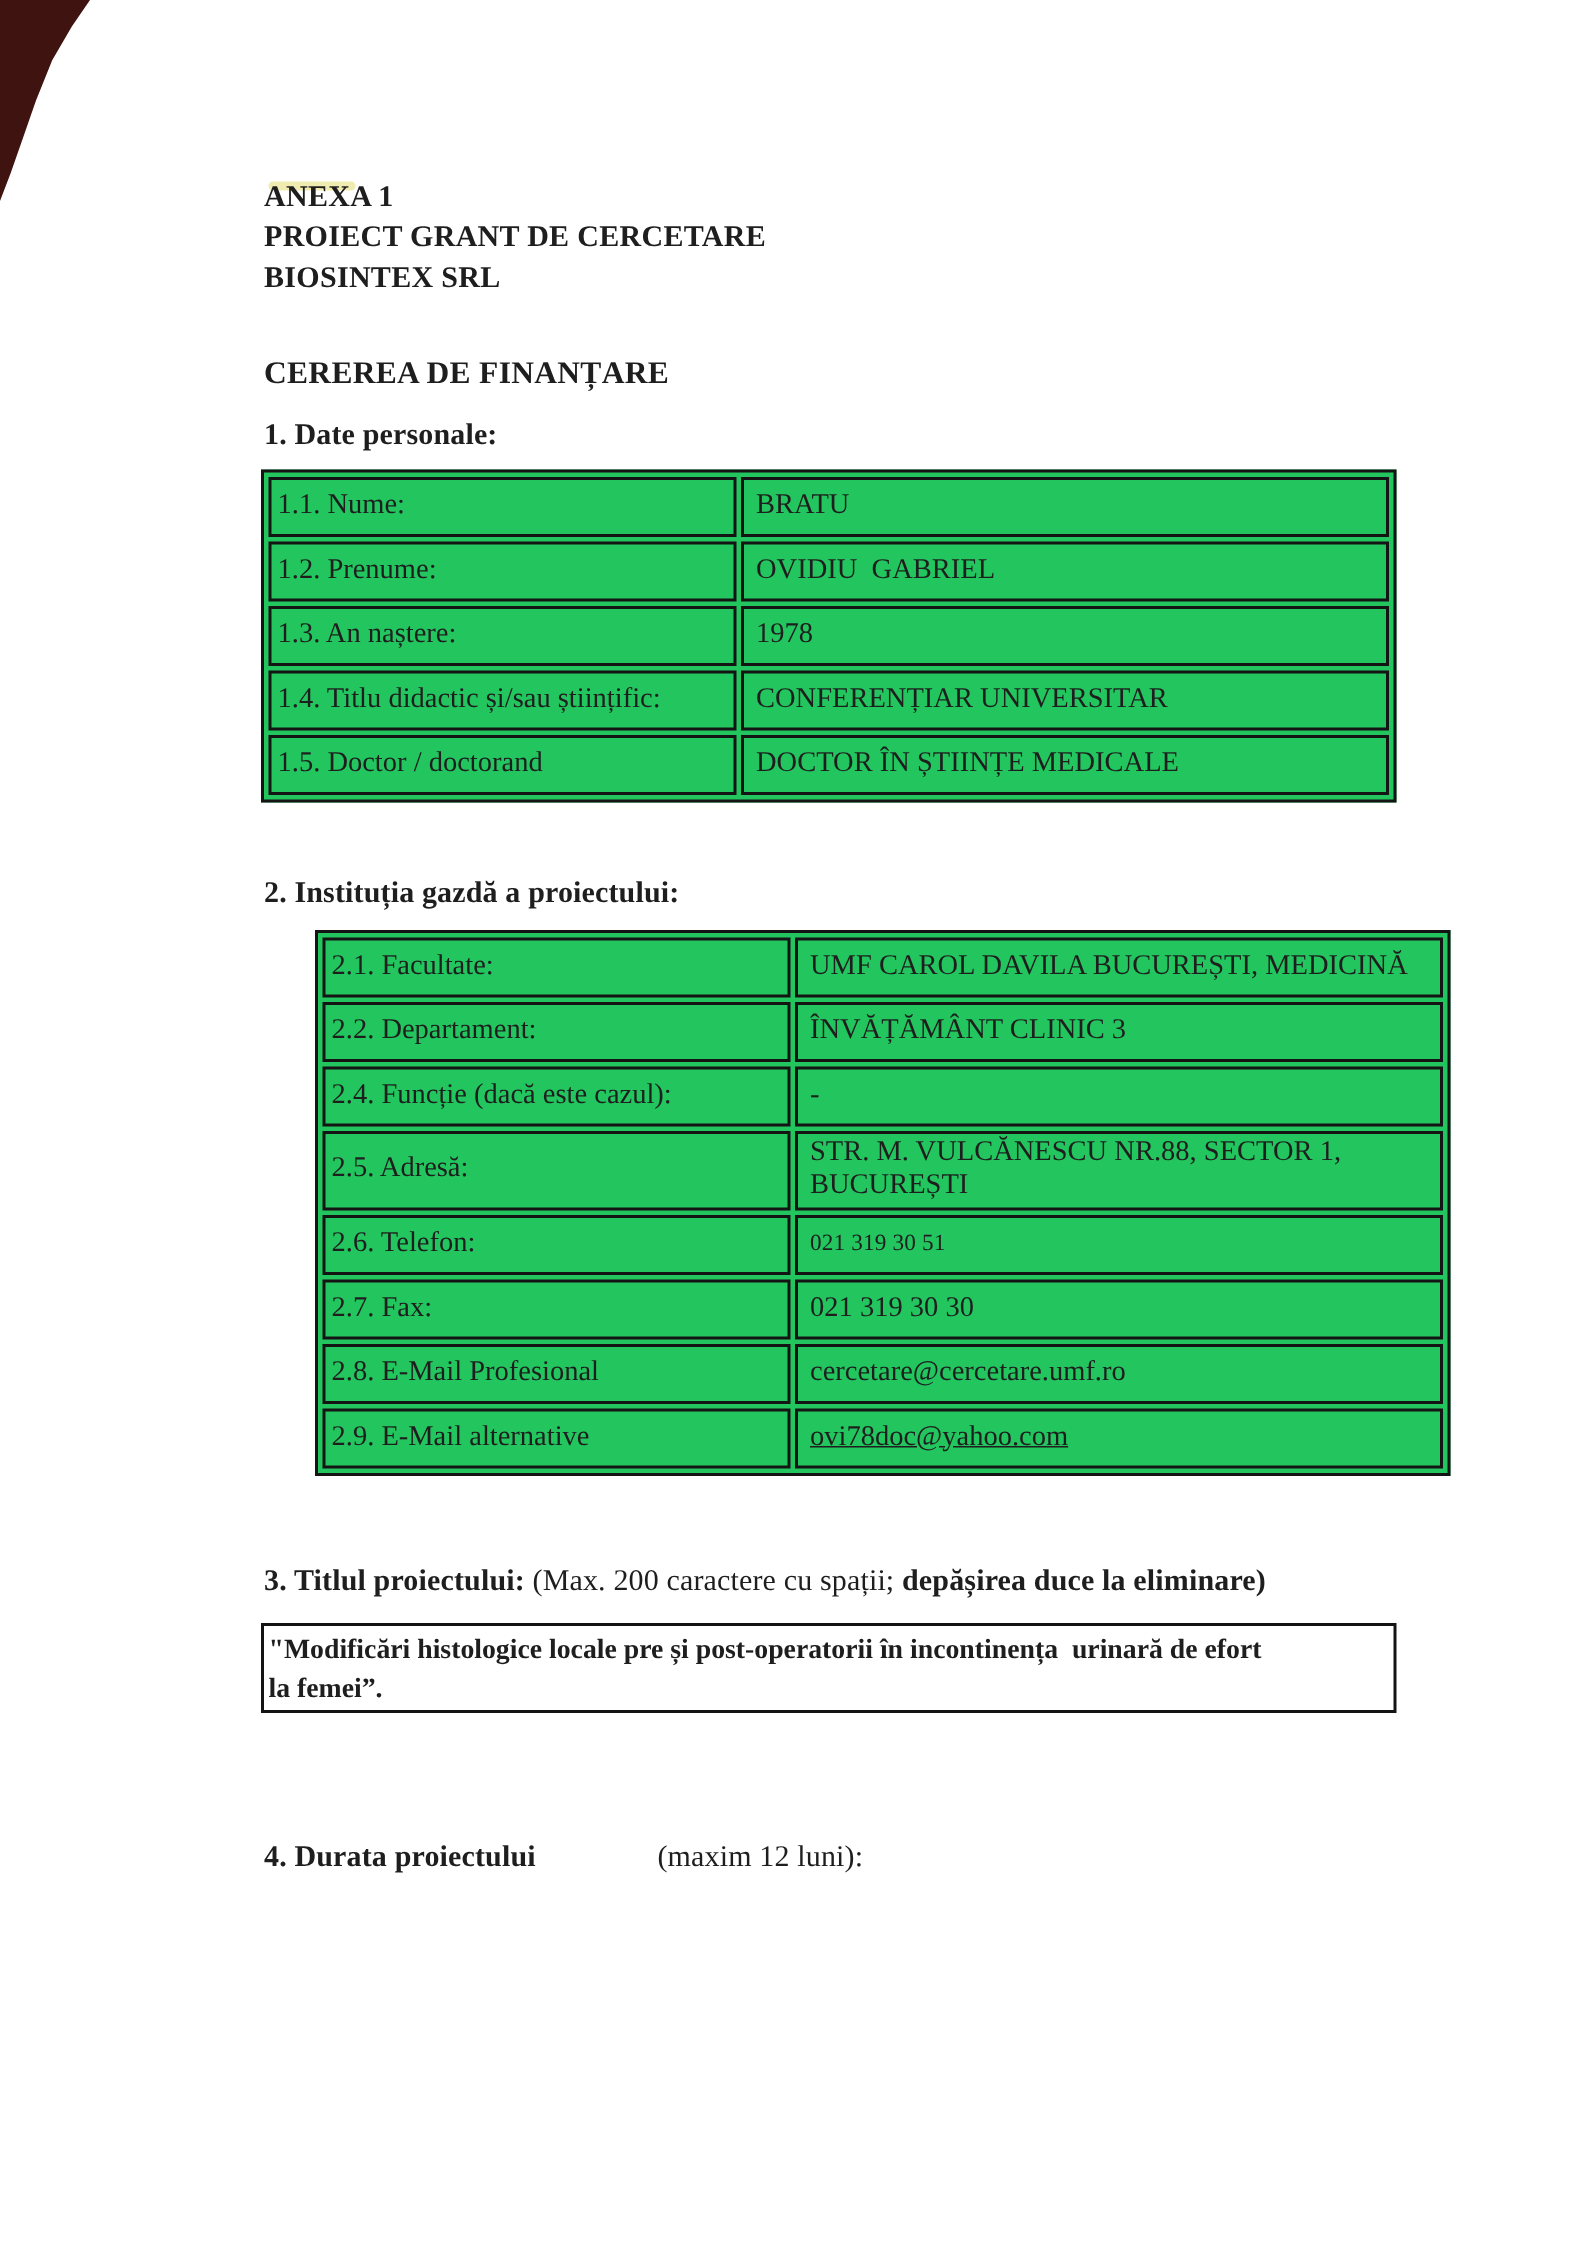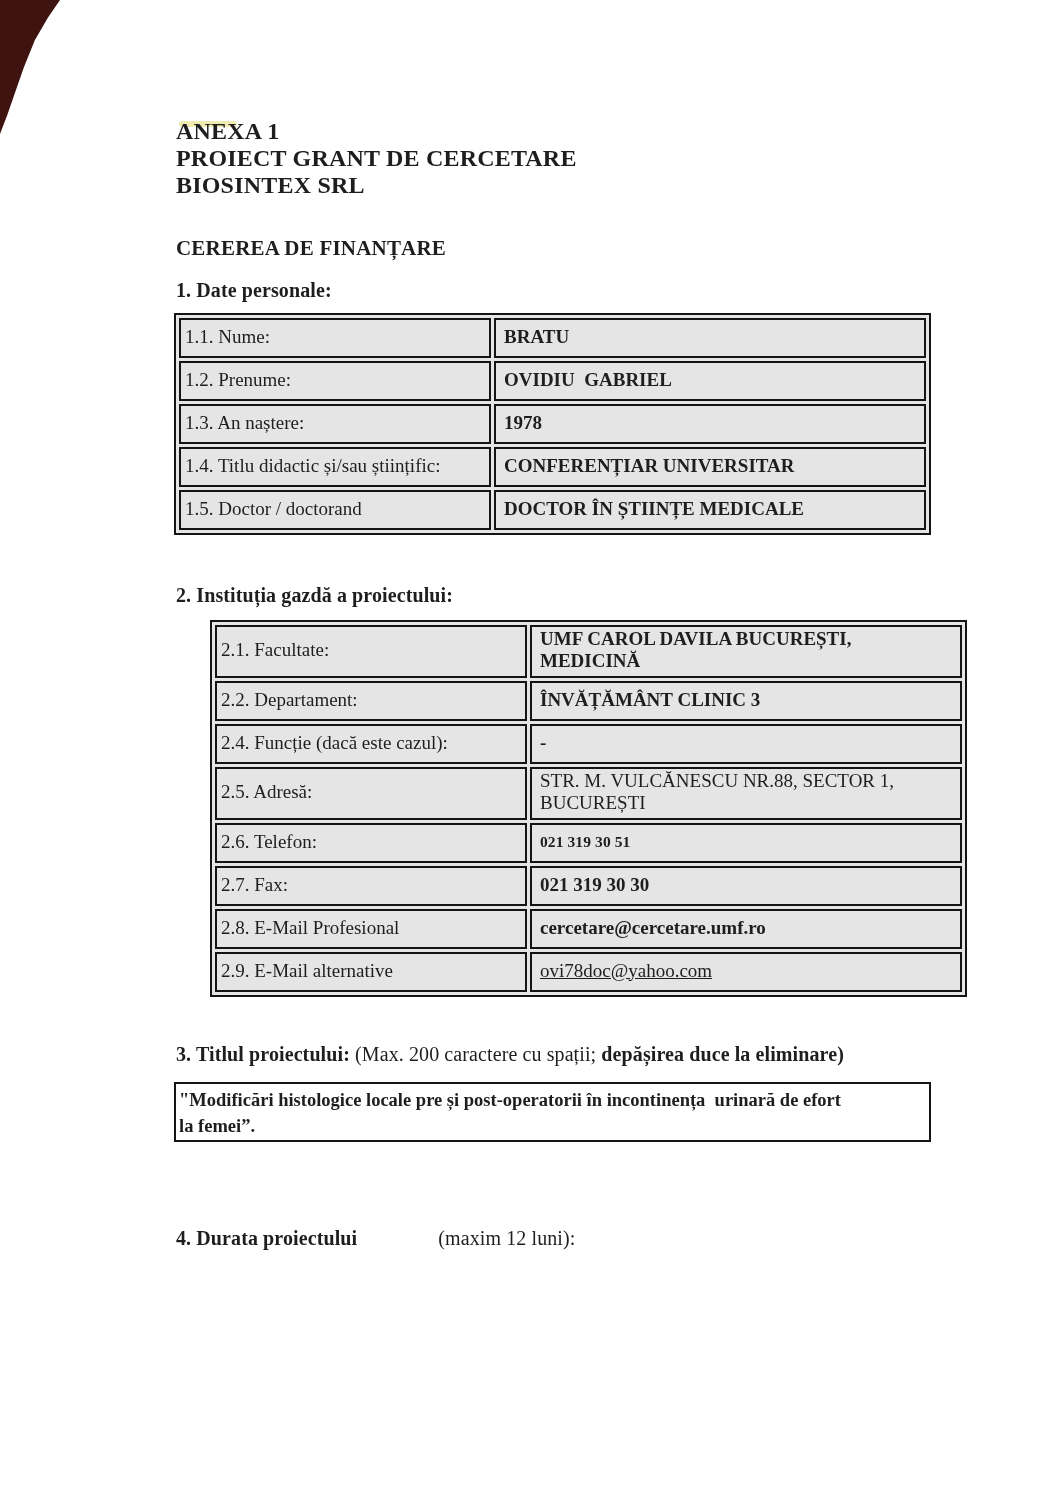--- a/index.html
+++ b/index.html
@@ -20,21 +20,21 @@
   }
   
   .highlight-smudge {
     position:absolute; left:179px; top:121px;
     width:58px; height:6px;
     background:rgba(214,206,60,0.40);
     border-radius:3px;
   }
   .header-block {
     position:absolute; left:176px; top:118px;
-    font-size:24px; font-weight:700; line-height:27px;
+    font-size:20px; font-weight:700; line-height:27px;
     letter-spacing:0.2px;
   }
   .form-title {
     position:absolute; left:176px; top:236px;
     font-size:21px; font-weight:700; letter-spacing:0.2px;
   }
   .section-heading {
     position:absolute; left:176px;
     font-size:20px; font-weight:700; letter-spacing:0.1px;
   }
@@ -43,37 +43,37 @@
   #sec3-heading { top:1043px; font-weight:400; }
   #sec3-heading .bold { font-weight:700; }
   #sec4-heading { top:1227px; font-weight:400; }
   #sec4-heading .bold { font-weight:700; }
   #sec4-heading .paren { margin-left:76px; }
 
   table.form-table {
     position:absolute; left:174px;
     border-collapse:separate; border-spacing:3px;
     border:2px solid #141414;
-    background:#e5e5e5;
+    background:#22c55e;
   }
   #table1 { top:313px; }
   #table2 { top:620px;margin-left:36px; }
   table.form-table td {
     border:2px solid #141414;
     height:31px;
     vertical-align:middle;
     padding-bottom:4px;
   }
   td.label-cell {
     width:300px; padding-left:4px; padding-right:4px;
     font-size:19px; font-weight:400;
   }
   td.value-cell {
     width:412px; padding-left:8px; padding-right:8px;
-    font-size:19px; font-weight:700;
+    font-size:19px; font-weight:400;
     white-space:pre-wrap;
   }
   
   #table2 tr:nth-child(4) .value-cell { font-weight:400; }
   #table2 tr:nth-child(5) .value-cell { font-size:15.5px; letter-spacing:0.1px; }
   #table2 tr:nth-child(8) .value-cell { font-weight:400; text-decoration:underline; }
 
   .title-box {
     position:absolute; left:174px; top:1082px;
     width:757px; height:60px;

